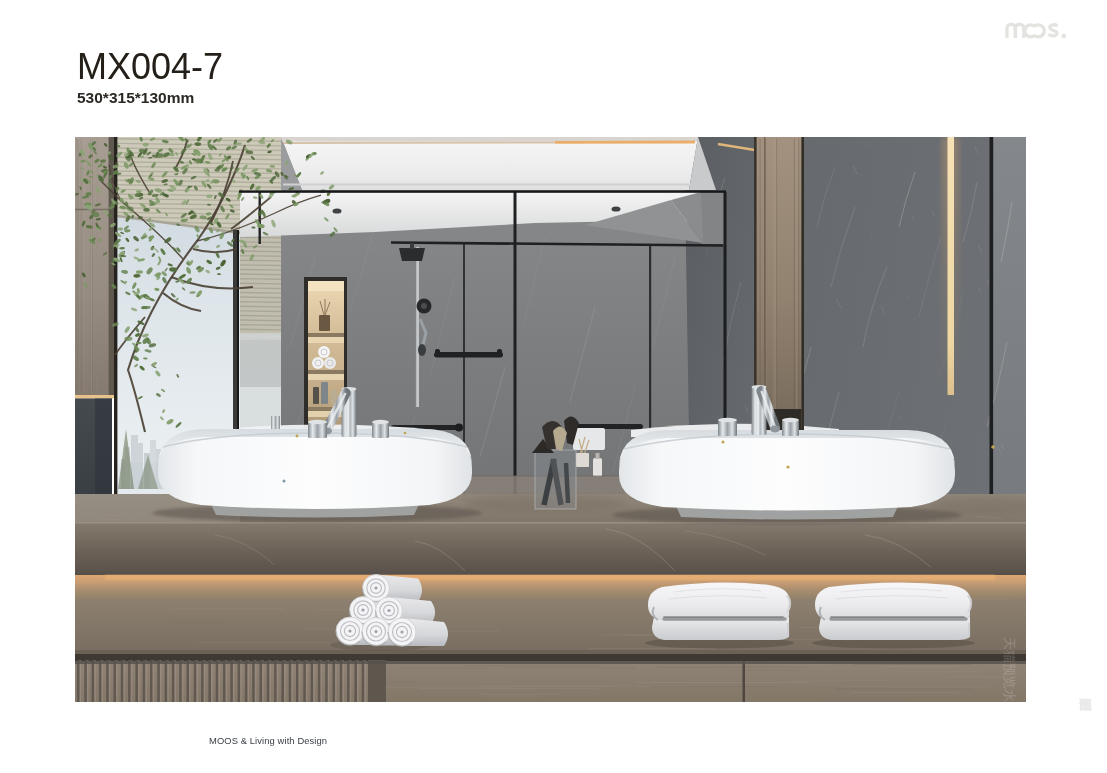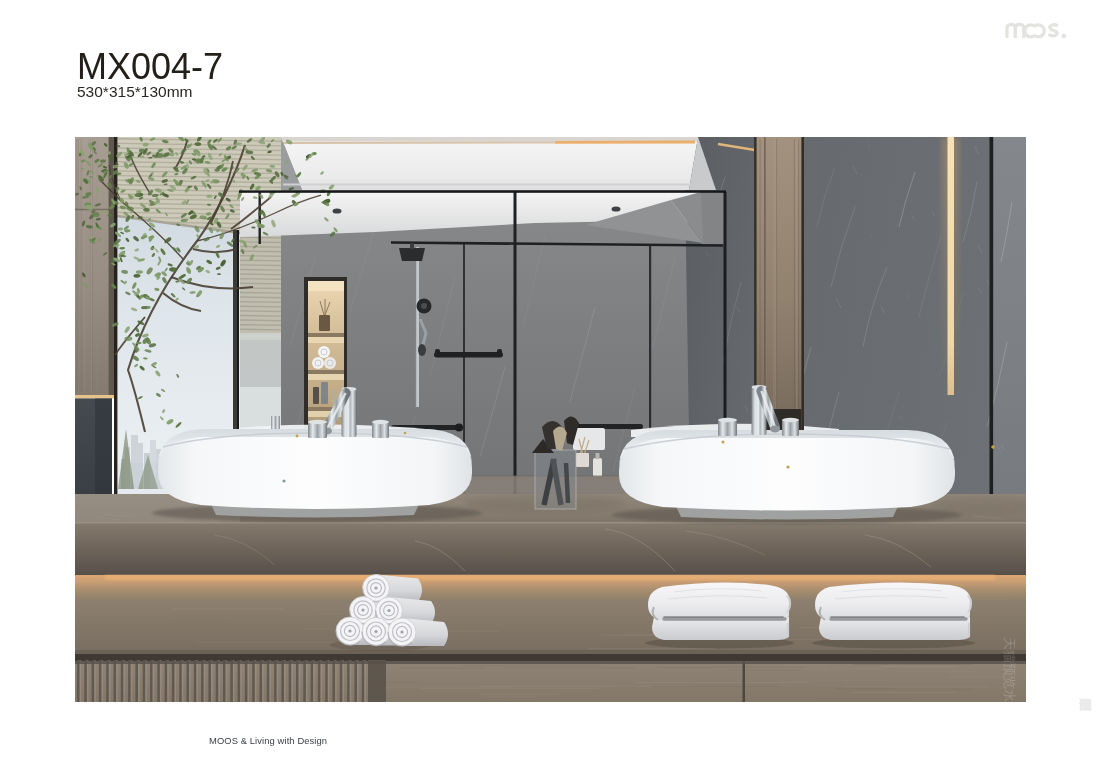--- a/index.html
+++ b/index.html
@@ -1,20 +1,20 @@
 <!DOCTYPE html>
 <html><head><meta charset="utf-8">
 <style>
 html,body{margin:0;padding:0;background:#fff;width:1107px;height:773px;overflow:hidden;font-family:"Liberation Sans",sans-serif;}
 .abs{position:absolute;}
 </style></head><body>
 
 <div class="abs" style="left:77px;top:46px;font-size:36px;letter-spacing:0px;color:#242019;">MX004-7</div>
 
-<div class="abs" style="left:77px;top:83px;font-size:15.5px;letter-spacing:0px;color:#2b2722;">530*315*130mm</div>
+<div class="abs" style="left:77px;top:89px;font-size:15.5px;letter-spacing:0px;color:#2b2722;font-weight:bold;">530*315*130mm</div>
 
 <svg class="abs" style="left:1005px;top:20px" width="64" height="19" viewBox="0 0 64 19">
 <g stroke="#e3e3e0" stroke-width="3.3" fill="none" stroke-linecap="butt">
 <path d="M2,18 V8.5 q0,-4.2 4.2,-4.2 q4.2,0 4.2,4.2 V18"></path>
 <path d="M10.4,18 V8.5 q0,-4.2 4.2,-4.2 q4.2,0 4.2,4.2 V18"></path>
 <path d="M29.9,6.5 A6,6 0 1 0 29.9,15.1"></path>
 <path d="M29.1,6.5 A6,6 0 1 1 29.1,15.1"></path>
 <path d="M52.6,5.9 q-3.4,-2 -6.4,-0.4 q-2.6,1.5 -0.5,3.4 q1.8,1.5 4.6,2.3 q2.7,0.9 1.3,3.2 q-1.5,2.2 -5.2,1.3 q-1.7,-0.4 -2.9,-1.4"></path>
 </g>
 <circle cx="58.8" cy="15.9" r="2.3" fill="#e3e3e0"></circle>

